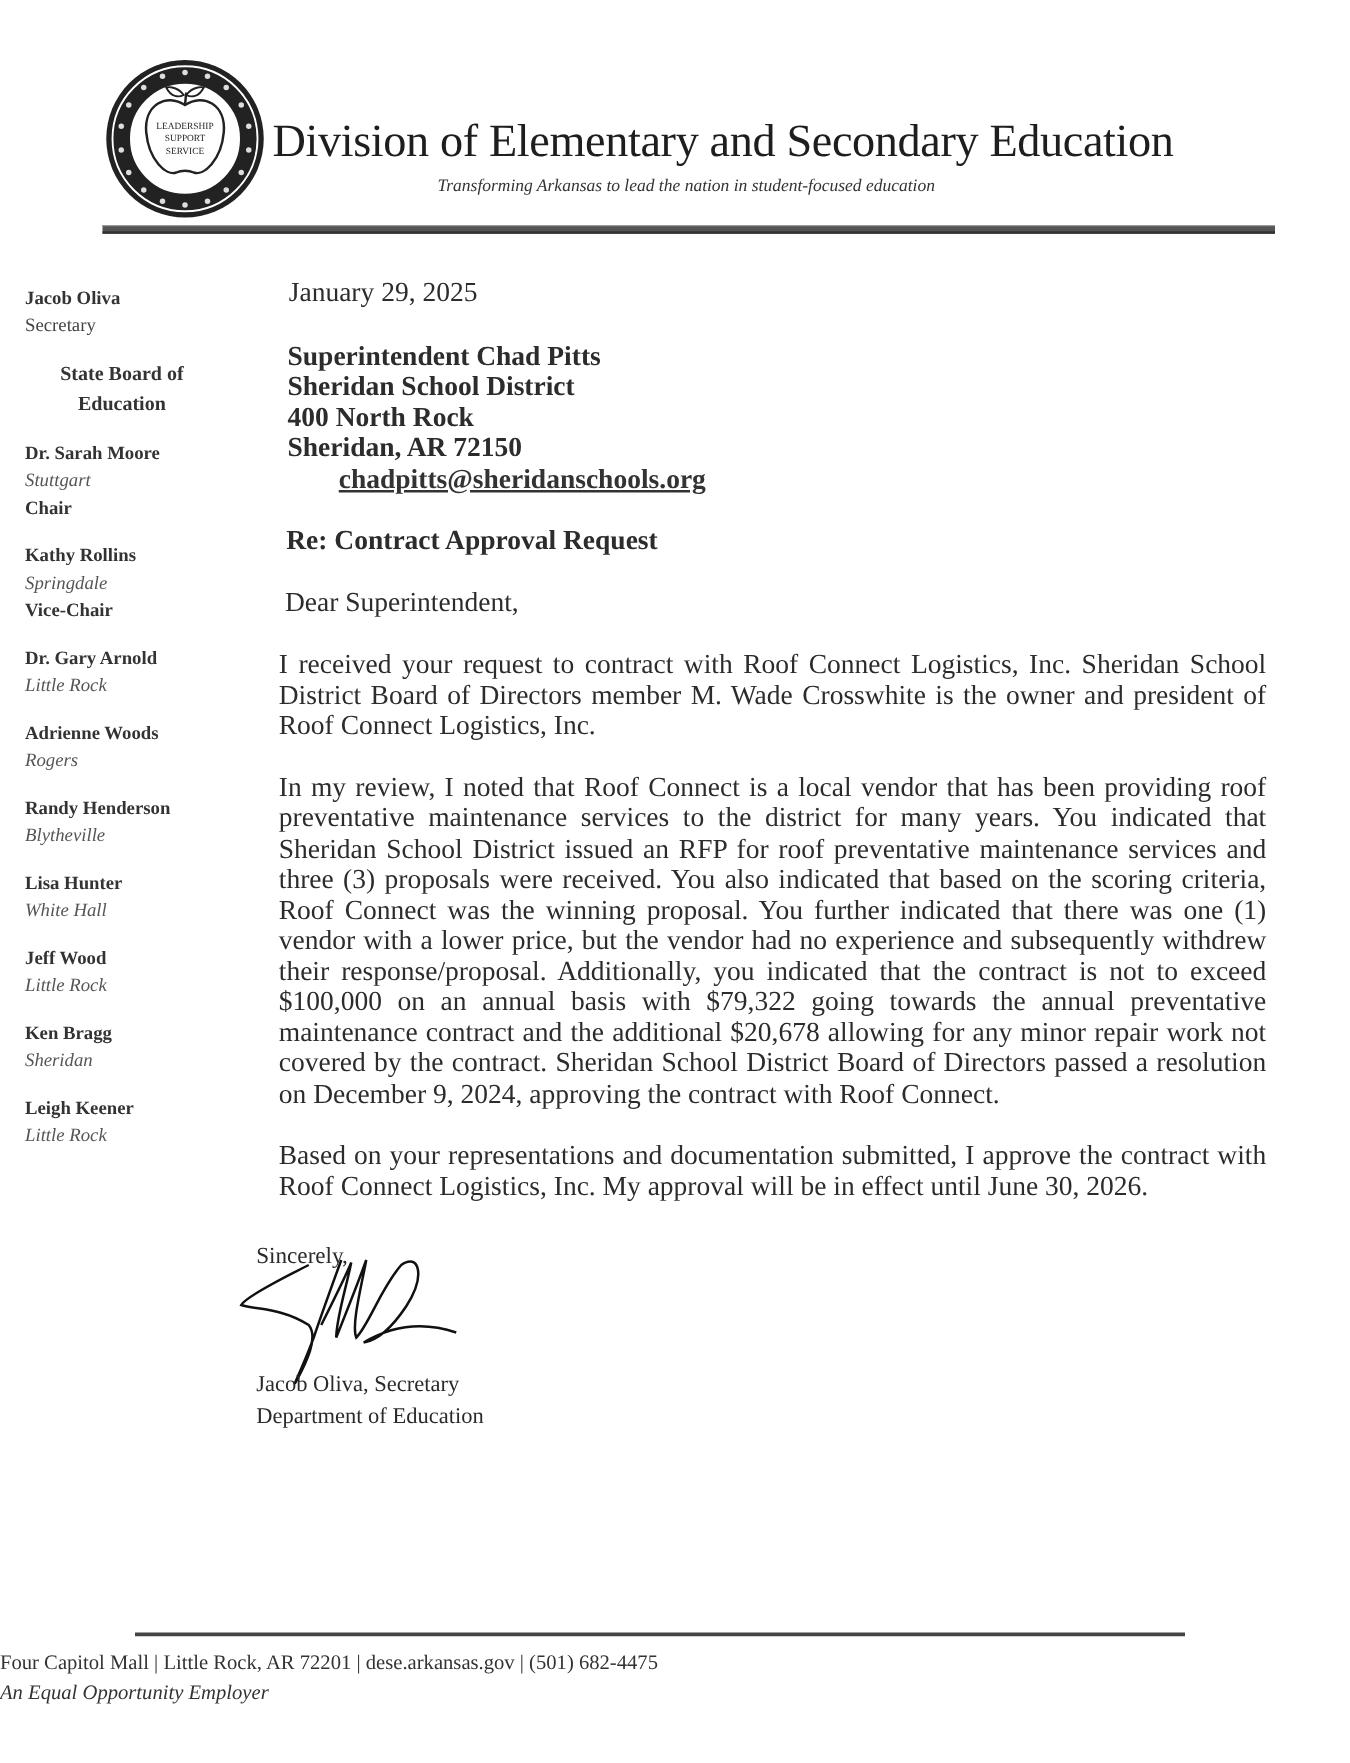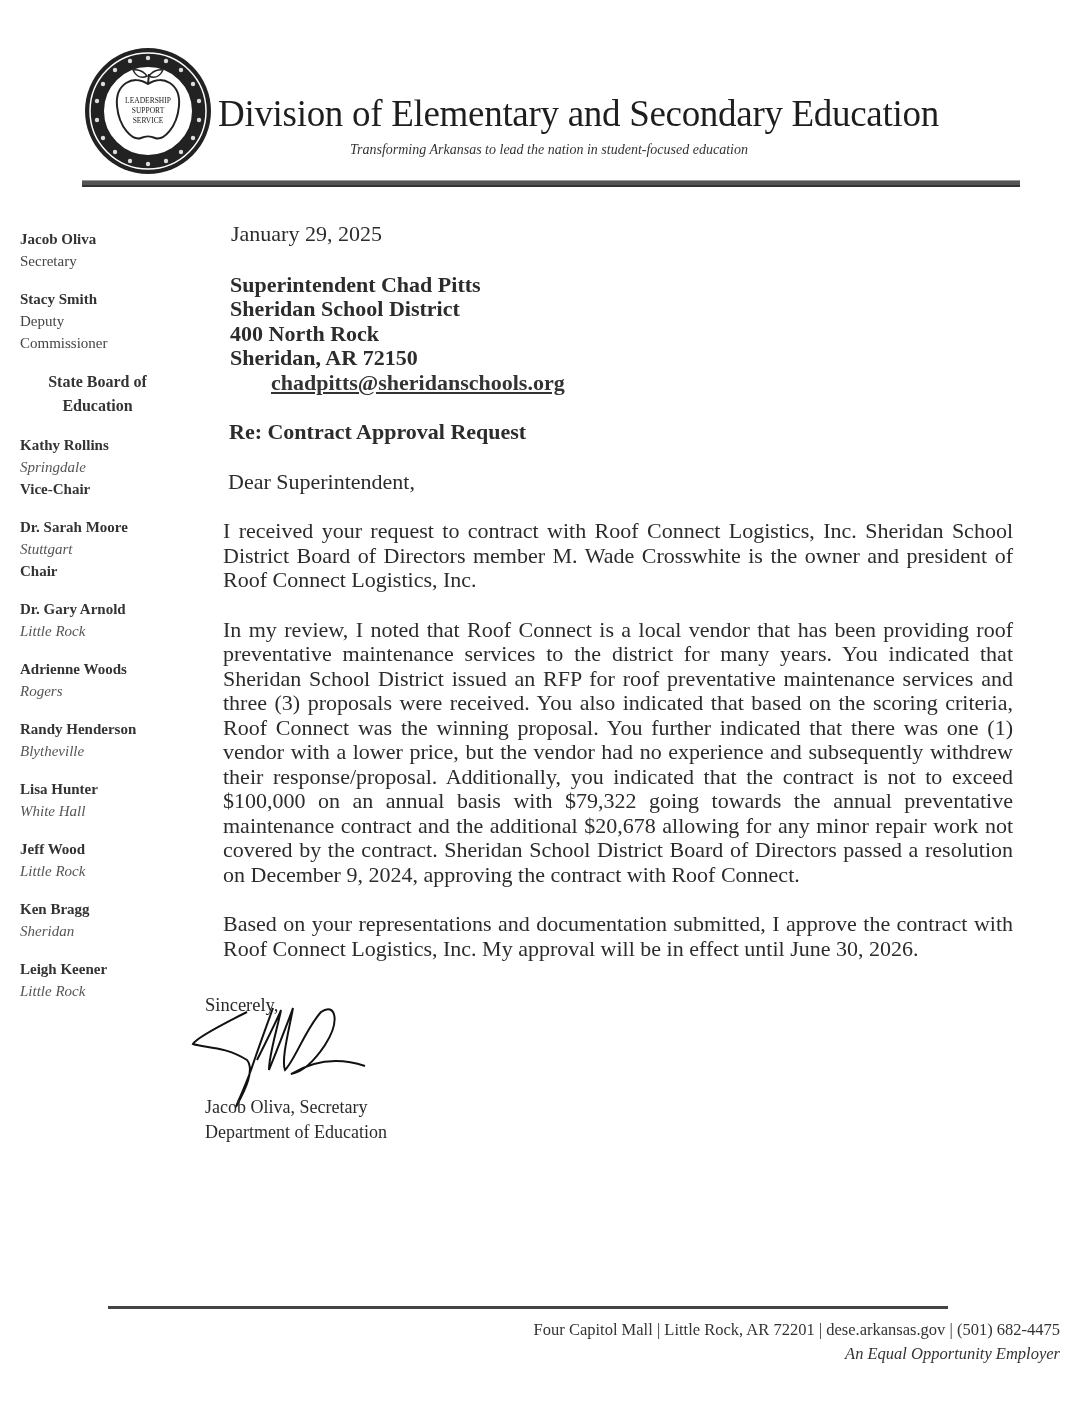--- a/index.html
+++ b/index.html
@@ -28,21 +28,21 @@
   .sb-heading { font-weight: bold; font-size: 16px; color: #333; text-align: center; line-height: 24px; width: 155px; margin-bottom: 16px; margin-top: 4px;}
   .letter { position: absolute; left: 223px; top: 222px; width: 790px; font-size: 22px; line-height: 24.5px; color: #2c2c2c; }
   .line { white-space: nowrap; }
   .p { text-align: justify; text-align-last: left; margin: 0; }
   .block { margin: 0; font-weight: bold; }
   a.email { color: #333; text-decoration: underline; margin-left: 41px; }
   .signature { position: absolute; left: 185px; top: 1000px; width: 210px; height: 110px; }
   .closing { position: absolute; left: 205px; top: 995px; font-size: 18.5px; }
   .signer { position: absolute; left: 205px; top: 1095px; font-size: 18px; line-height: 25px; }
   .rule-bottom { position: absolute; left: 108px; top: 1306px; width: 840px; height: 3px; background: #444; }
-  .footer { position: absolute; left: 0; top: 1318px; width: 1060px; text-align: right; font-size: 16.5px; color: #333; line-height: 24px; }
+  .footer { position: absolute; left: 0; top: 1318px; width: 1060px; text-align: left; font-size: 16.5px; color: #333; line-height: 24px; }
   .footer .eoe { font-style: italic; }
 </style>
 </head>
 <body>
 
 <svg class="seal" viewBox="0 0 130 130">
   <circle cx="65" cy="65" r="63" fill="#222"></circle>
   <circle cx="65" cy="65" r="58" fill="none" stroke="#fff" stroke-width="1.5"></circle>
   <g fill="#ddd">
     <circle cx="65" cy="12" r="2.2"></circle>
@@ -76,38 +76,33 @@
 
 <div class="title">Division of Elementary and Secondary Education</div>
 <div class="tagline">Transforming Arkansas to lead the nation in student-focused education</div>
 <div class="rule-top"></div>
 
 <div class="sidebar">
   <div class="sb-entry">
     <div class="sb-name">Jacob Oliva</div>
     <div class="sb-role">Secretary</div>
   </div>
-  <div class="sb-entry">
-    <div class="sb-name">Stacy Smith</div>
-    <div class="sb-role">Deputy</div>
-    <div class="sb-role">Commissioner</div>
-  </div>
   <div class="sb-heading">
     <div>State Board of</div>
     <div>Education</div>
   </div>
   <div class="sb-entry">
+    <div class="sb-name">Dr. Sarah Moore</div>
+    <div class="sb-city">Stuttgart</div>
+    <div class="sb-name">Chair</div>
+  </div>
+  <div class="sb-entry">
     <div class="sb-name">Kathy Rollins</div>
     <div class="sb-city">Springdale</div>
     <div class="sb-name">Vice-Chair</div>
-  </div>
-  <div class="sb-entry">
-    <div class="sb-name">Dr. Sarah Moore</div>
-    <div class="sb-city">Stuttgart</div>
-    <div class="sb-name">Chair</div>
   </div>
   <div class="sb-entry">
     <div class="sb-name">Dr. Gary Arnold</div>
     <div class="sb-city">Little Rock</div>
   </div>
   <div class="sb-entry">
     <div class="sb-name">Adrienne Woods</div>
     <div class="sb-city">Rogers</div>
   </div>
   <div class="sb-entry">

